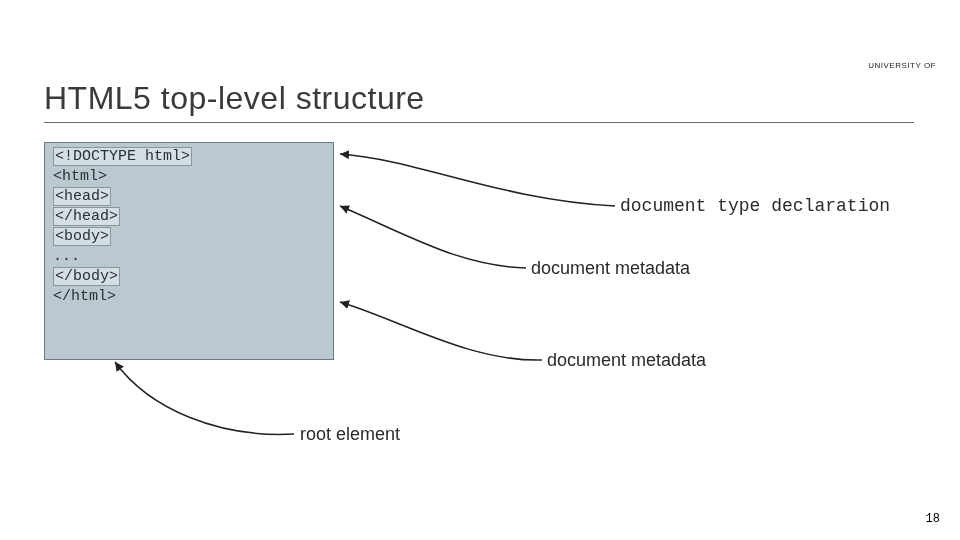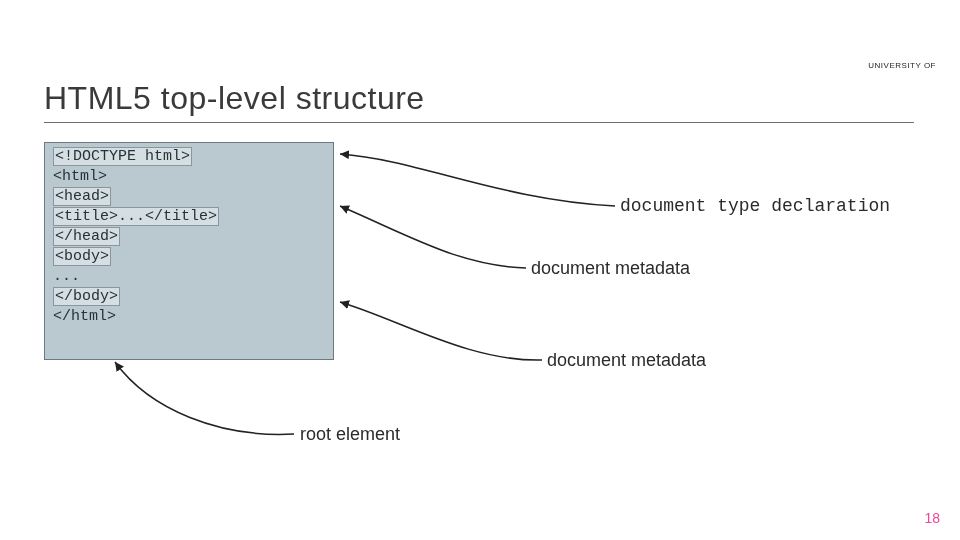--- a/index.html
+++ b/index.html
@@ -74,22 +74,23 @@
   }
   .label {
     position: absolute;
     font-size: 18px;
     color: #2b2b2b;
   }
   .pageno {
     position: absolute;
     right: 20px;
     bottom: 14px;
-    font-size: 14px;
-    color: #ec4899;
+    font-size: 12px;
+    color: #000000;
+    font-family: Liberation Mono, monospace;
   }
   svg.arrows {
     position: absolute;
     left: 0; top: 0;
     width: 960px;
     height: 540px;
     pointer-events: none;
   }
 </style>
 </head>
@@ -99,21 +100,20 @@
   <div class="logo-top">UNIVERSITY OF</div>
 </div>
 
 <div class="title">HTML5 top-level structure</div>
 <div class="title-underline"></div>
 
 <div class="codebox">
   <div><span class="hl">&lt;!DOCTYPE html&gt;</span></div>
   <div><span>&lt;html&gt;</span></div>
   <div><span>  </span><span class="hl">&lt;head&gt;</span></div>
-  <div><span>    </span><span class="hl">&lt;title&gt;...&lt;/title&gt;</span></div>
   <div><span>  </span><span class="hl">&lt;/head&gt;</span></div>
   <div><span>  </span><span class="hl">&lt;body&gt;</span></div>
   <div><span> </span></div>
   <div><span>  ...</span></div>
   <div><span> </span></div>
   <div><span>  </span><span class="hl">&lt;/body&gt;</span></div>
   <div><span>&lt;/html&gt;</span></div>
 </div>
 
 <div class="label" style="left:620px; top:196px;font-family:Liberation Mono, monospace;">document type declaration</div>

